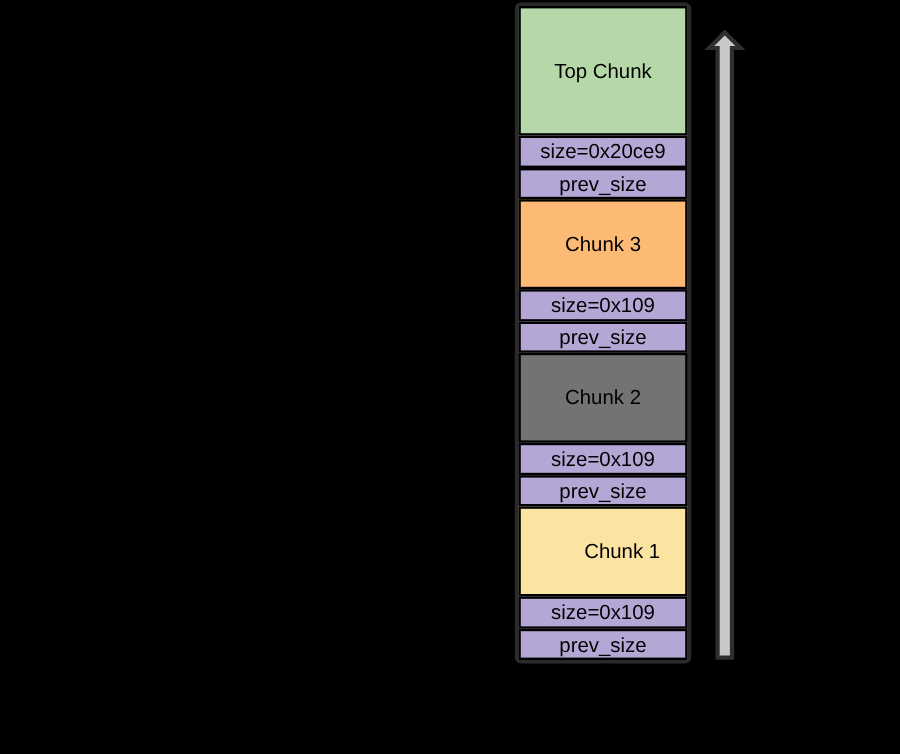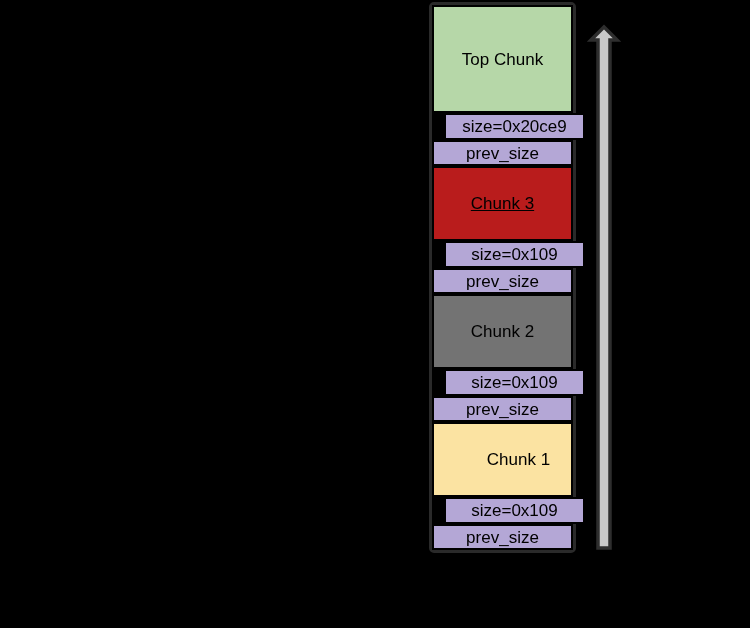--- a/index.html
+++ b/index.html
@@ -33,39 +33,39 @@
     display: flex;
     align-items: center;
     justify-content: center;
     color: #000000;
     font-size: 17px;
     line-height: 1;
     white-space: nowrap;
   }
   .box.top-chunk      { height: 108px; }
   .box.chunk          { height: 75px;  }
-  .box.size-field     { height: 27px; margin-left: 12px;  }
+  .box.size-field     { height: 27px;  }
   .box.prev-size-field{ height: 26px; text-align: right;  }
   .arrow-svg {
     position: absolute;
     left: 586px;
     top: 24px;
     width: 36px;
     height: 528px;
   }
 </style>
 </head>
 <body style="background: rgb(0, 0, 0);">
 
 <div class="canvas" style="background: rgb(0, 0, 0); border-radius: 10px;">
   <div class="stack" id="heap-stack" style="border-color: rgb(42, 42, 42);">
       <div class="box top-chunk" style="background: rgb(182, 215, 168); border-color: rgb(0, 0, 0); color: rgb(0, 0, 0);">Top Chunk</div>
       <div class="box size-field" style="background: rgb(180, 167, 214); border-color: rgb(0, 0, 0); color: rgb(0, 0, 0);">size=0x20ce9</div>
       <div class="box prev-size-field" style="background: rgb(180, 167, 214); border-color: rgb(0, 0, 0); color: rgb(0, 0, 0);">prev_size</div>
-      <div class="box chunk" style="background: #b91c1c; border-color: rgb(0, 0, 0); color: rgb(0, 0, 0); text-decoration: underline;">Chunk 3</div>
+      <div class="box chunk" style="background: #fdba74; border-color: rgb(0, 0, 0); color: rgb(0, 0, 0);">Chunk 3</div>
       <div class="box size-field" style="background: rgb(180, 167, 214); border-color: rgb(0, 0, 0); color: rgb(0, 0, 0);">size=0x109</div>
       <div class="box prev-size-field" style="background: rgb(180, 167, 214); border-color: rgb(0, 0, 0); color: rgb(0, 0, 0);">prev_size</div>
       <div class="box chunk" style="background: #737373; border-color: rgb(0, 0, 0); color: rgb(0, 0, 0);">Chunk 2</div>
       <div class="box size-field" style="background: rgb(180, 167, 214); border-color: rgb(0, 0, 0); color: rgb(0, 0, 0);">size=0x109</div>
       <div class="box prev-size-field" style="background: rgb(180, 167, 214); border-color: rgb(0, 0, 0); color: rgb(0, 0, 0);">prev_size</div>
       <div class="box chunk" style="background: rgb(251, 227, 162); border-color: rgb(0, 0, 0); color: rgb(0, 0, 0); padding-left: 32px;">Chunk 1</div>
       <div class="box size-field" style="background: rgb(180, 167, 214); border-color: rgb(0, 0, 0); color: rgb(0, 0, 0);">size=0x109</div>
       <div class="box prev-size-field" style="background: rgb(180, 167, 214); border-color: rgb(0, 0, 0); color: rgb(0, 0, 0);">prev_size</div>
     </div>
 

